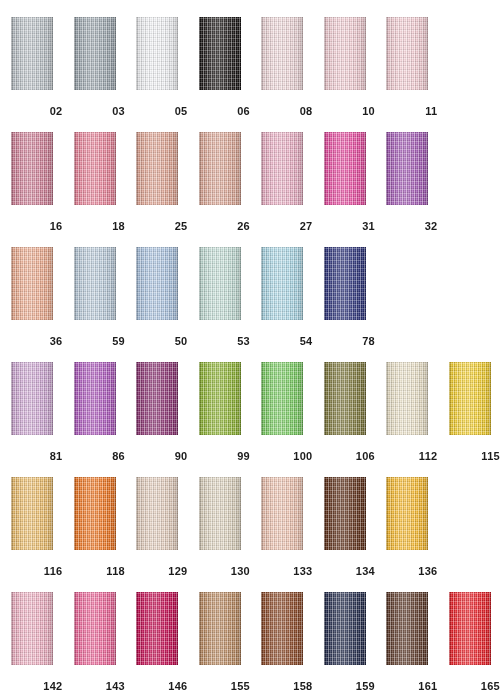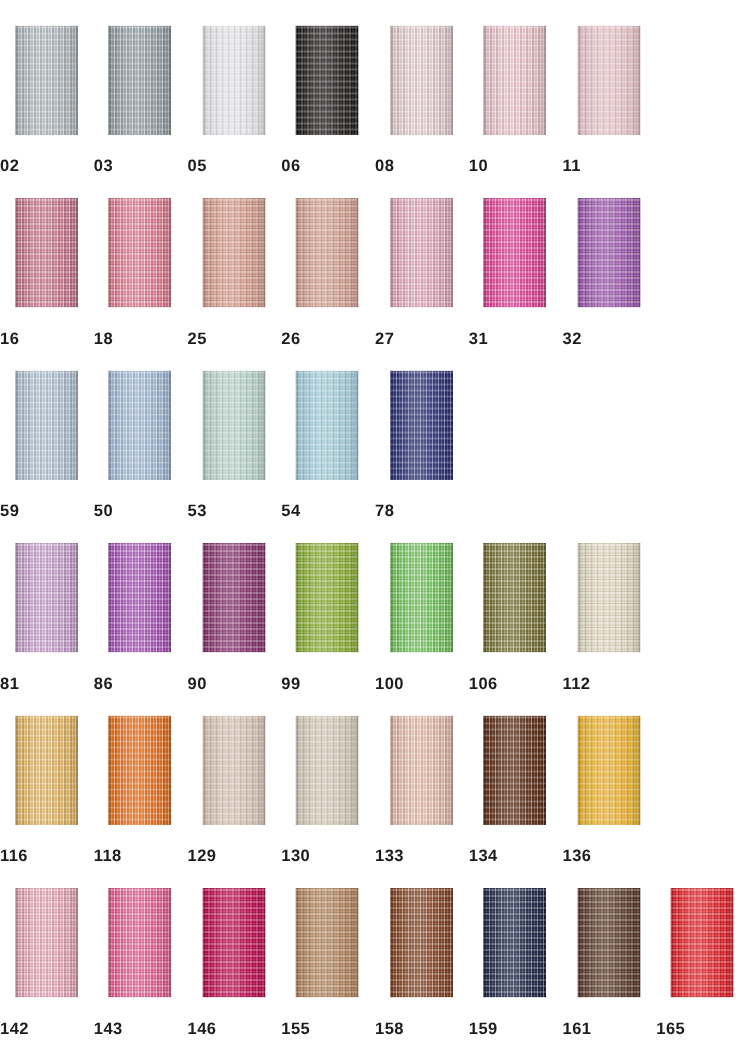--- a/index.html
+++ b/index.html
@@ -28,21 +28,21 @@
     width: 500px;
     box-sizing: border-box;
   }
 
   .swatch-cell {
     width: 62.5px;
     height: 115px;
     box-sizing: border-box;
     display: flex;
     flex-direction: column;
-    align-items: flex-start;
+    align-items: flex-end;
   }
 
   
   .swatch-card {
     position: relative;
     width: 61px;
     height: 73px;
     background: #ffffff;
     border-radius: 2px;
     display: flex;
@@ -271,20 +271,30 @@
             <div class="ribbon-shade"></div>
           </div>
         </div>
         <div class="swatch-label">32</div>
       </div>
     </div>
     <div class="swatch-row">
       <div class="swatch-cell">
         <div class="swatch-card">
           <div class="ribbon">
+            <div class="ribbon-base" style="background: rgb(238, 170, 140);"></div>
+            <div class="ribbon-weave"></div>
+            <div class="ribbon-shade"></div>
+          </div>
+        </div>
+        <div class="swatch-label">36</div>
+      </div>
+      <div class="swatch-cell">
+        <div class="swatch-card">
+          <div class="ribbon">
             <div class="ribbon-base" style="background: rgb(184, 202, 218);"></div>
             <div class="ribbon-weave"></div>
             <div class="ribbon-shade"></div>
           </div>
         </div>
         <div class="swatch-label">59</div>
       </div>
       <div class="swatch-cell">
         <div class="swatch-card">
           <div class="ribbon">
@@ -390,20 +400,30 @@
       <div class="swatch-cell">
         <div class="swatch-card">
           <div class="ribbon">
             <div class="ribbon-base" style="background: rgb(236, 226, 200);"></div>
             <div class="ribbon-weave"></div>
             <div class="ribbon-shade"></div>
           </div>
         </div>
         <div class="swatch-label">112</div>
       </div>
+      <div class="swatch-cell">
+        <div class="swatch-card">
+          <div class="ribbon">
+            <div class="ribbon-base" style="background: rgb(245, 207, 42);"></div>
+            <div class="ribbon-weave"></div>
+            <div class="ribbon-shade"></div>
+          </div>
+        </div>
+        <div class="swatch-label">115</div>
+      </div>
     </div>
     <div class="swatch-row">
       <div class="swatch-cell">
         <div class="swatch-card">
           <div class="ribbon">
             <div class="ribbon-base" style="background: rgb(237, 188, 102);"></div>
             <div class="ribbon-weave"></div>
             <div class="ribbon-shade"></div>
           </div>
         </div>

